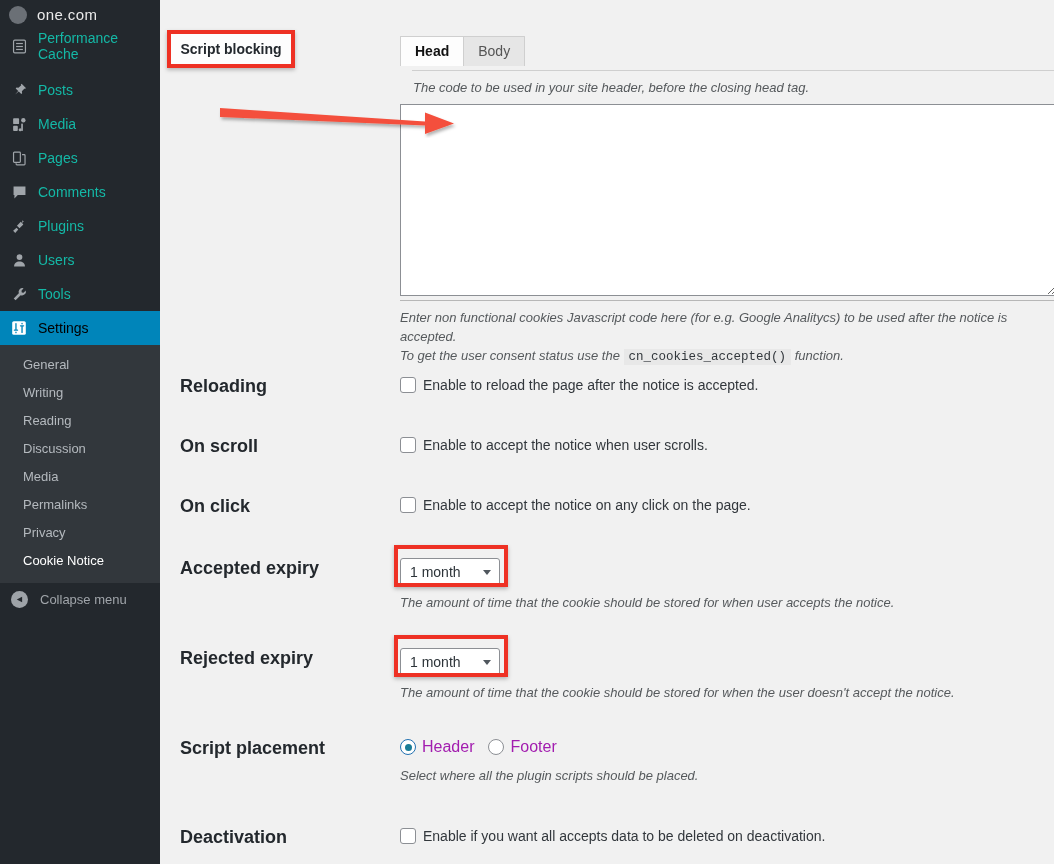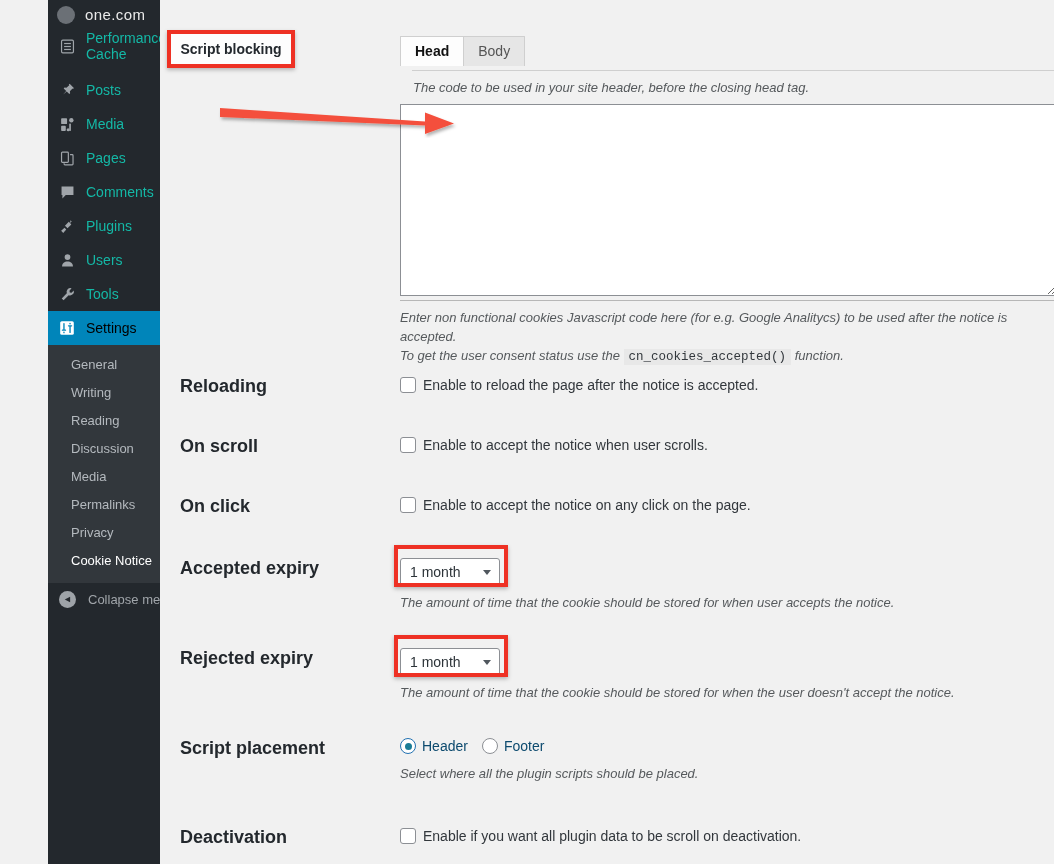--- a/index.html
+++ b/index.html
@@ -21,21 +21,20 @@
 
   
   #sidebar {
     position: absolute;
     left: 0; top: 0;
     width: 160px;
     height: 864px;
     background: #23282d;
     color: #b4b9be;
     font-size: 14px;
-    margin-left: 48px;
   }
   .brandrow {
     display: flex;
     align-items: center;
     height: 29px;
     padding-left: 9px;
     color: #f0f0f1;
     font-size: 15px;
     letter-spacing: .4px;
   }
@@ -246,21 +245,21 @@
   }
   .sel .chev {
     width: 0; height: 0;
     border-left: 4.5px solid transparent;
     border-right: 4.5px solid transparent;
     border-top: 5.5px solid #50575e;
     margin-right: 2px;
   }
 
   
-  .radiorow { display: flex; align-items: center; font-size: 14px; color: #0c4a6e; }
+  .radiorow { display: flex; align-items: center; font-size: 16px; color: #a21caf; }
   .radio {
     width: 16px; height: 16px; border-radius: 50%;
     border: 1px solid #8c8f94;
     background: #fff;
     display: flex; align-items: center; justify-content: center;
     flex: 0 0 16px;
   }
   .radio.on { border-color: #2271b1; }
   .radio.on:after {
     content: "";
@@ -494,21 +493,21 @@
         </div>
         <div class="fdesc" style="margin-top:12px">Select where all the plugin scripts should be placed.</div>
       </div>
     </div>
 
     <div class="frow" style="top:827px">
       <div class="flabel">Deactivation</div>
       <div class="fbody">
         <label class="cbline">
           <span class="cbox"></span>
-          <span class="cblabel">Enable if you want all plugin data to be scroll on deactivation.</span>
+          <span class="cblabel">Enable if you want all accepts data to be deleted on deactivation.</span>
         </label>
       </div>
     </div>
 
   </div>
 
   <div class="annobox" id="anno-script-blocking">
     <div class="annotext">Script blocking</div>
   </div>
 

